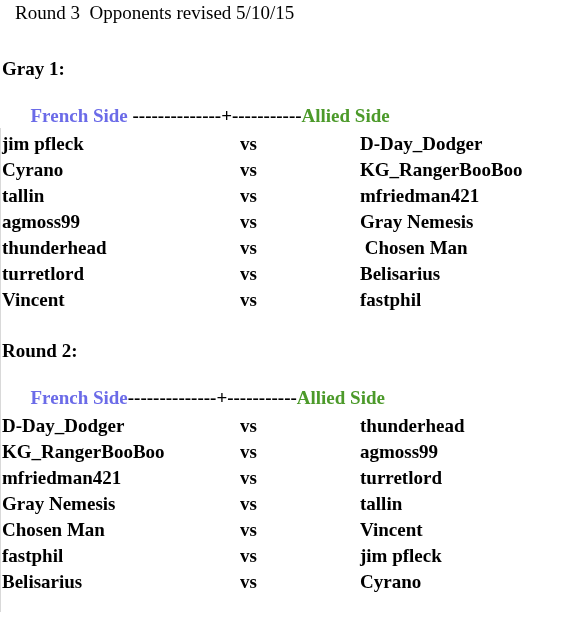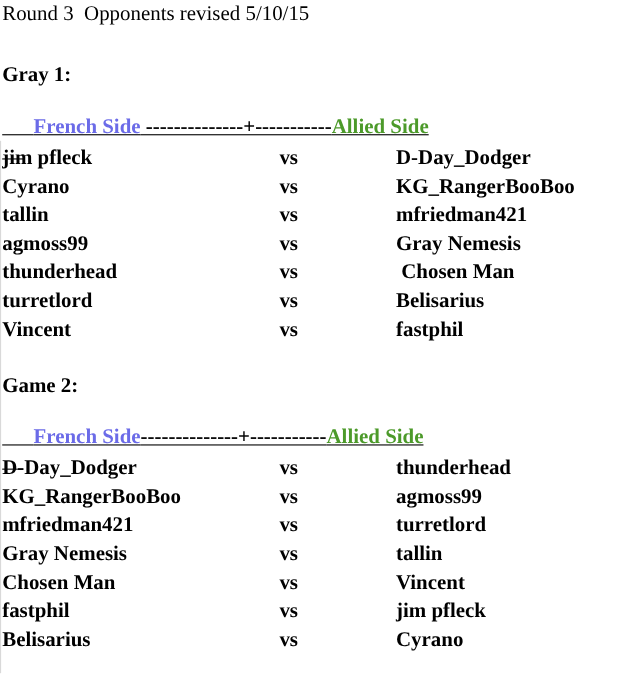--- a/index.html
+++ b/index.html
@@ -27,21 +27,21 @@
     background: #d9d9d9;
   }
 
   .page {
     position: relative;
     padding: 0;
   }
 
   .doc-title {
     position: absolute;
-    left: 2px;
+    left: 15px;
     top: 2px;
     font-size: 19px;
     font-weight: normal;
     white-space: pre;
     line-height: 22px;
   }
 
   .game-section {
     position: absolute;
     left: 0;
@@ -61,21 +61,20 @@
   }
 
   .side-header {
     position: absolute;
     left: 2px;
     top: 25px;
     font-size: 19px;
     font-weight: bold;
     white-space: pre;
     line-height: 22px;
-    text-decoration: underline;
   }
   .side-french { color: #6b6be8; }
   .side-allied { color: #4c9a2a; }
   .side-rule   { color: #000000; letter-spacing: 0px; }
 
   .matchups {
     position: absolute;
     left: 0;
     top: 73px;
     width: 487px;
@@ -89,21 +88,21 @@
     font-weight: bold;
     white-space: pre;
   }
   .m-left {
     position: absolute;
     left: 2px;
     top: 0;
   }
   .m-vs {
     position: absolute;
-    left: 254px;
+    left: 240px;
     top: 0;
   }
   .m-right {
     position: absolute;
     left: 360px;
     top: 0;
   }
 </style>
 </head>
 <body>
@@ -154,21 +153,21 @@
       </div>
       <div class="matchup-row">
         <span class="m-left">Vincent</span>
         <span class="m-vs">vs</span>
         <span class="m-right">fastphil</span>
       </div>
     </div>
   </div>
 
   <div class="game-section game-2">
-    <div class="game-heading">Game 2:</div>
+    <div class="game-heading">Round 2:</div>
 
     <div class="side-header">
       <span class="side-french">French Side</span><span class="side-rule">--------------+-----------</span><span class="side-allied">Allied Side</span>
     </div>
 
     <div class="matchups">
       <div class="matchup-row">
         <span class="m-left">D-Day_Dodger</span>
         <span class="m-vs">vs</span>
         <span class="m-right">thunderhead</span>

